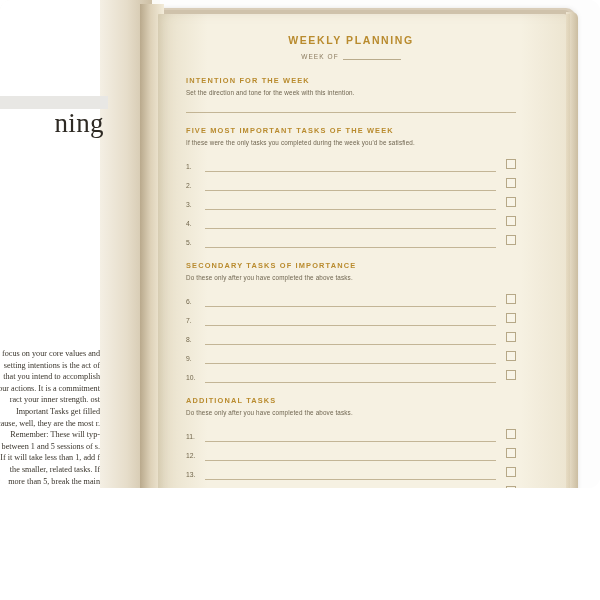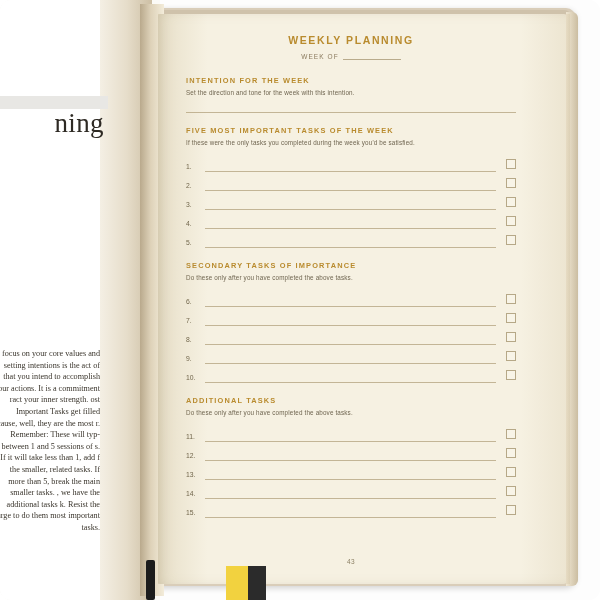--- a/index.html
+++ b/index.html
@@ -1,21 +1,21 @@
 <!DOCTYPE html>
 <html><head>
 <meta charset="utf-8">
 <style>
   html,body{margin:0;padding:0;}
   body{
     width:600px;height:600px;overflow:hidden;
     background:#ffffff;
     font-family:"Liberation Sans", sans-serif;
   }
-  .scene{position:relative;width:600px;height:600px;background:#fdfdfd;overflow:hidden;border-radius:11px;}
+  .scene{position:relative;width:600px;height:488px;background:#fdfdfd;overflow:hidden;border-radius:11px;}
 
   
   .book-edge{
     position:absolute;left:96px;top:8px;width:480px;height:578px;
     background:#d9cdb9;
     border-radius:4px 10px 10px 4px;
     box-shadow:0 2px 6px rgba(0,0,0,0.18);
   }
   .book-edge2{
     position:absolute;left:100px;top:10px;width:472px;height:574px;

